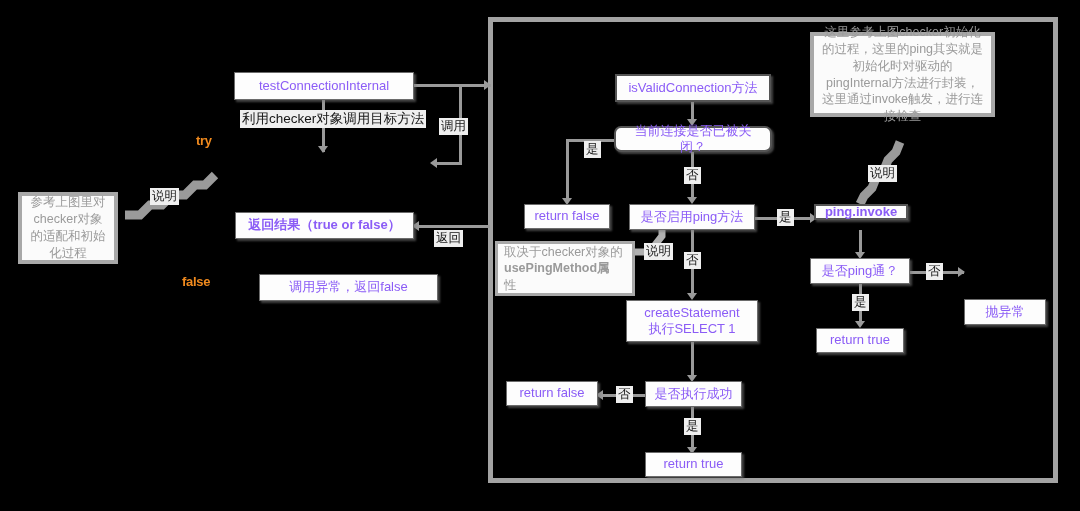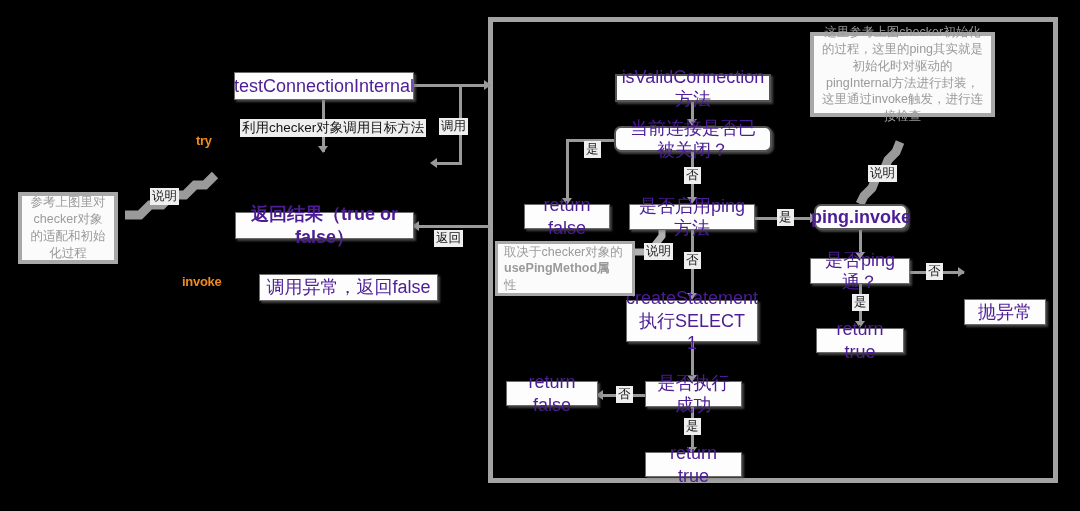--- a/index.html
+++ b/index.html
@@ -17,22 +17,22 @@
     background: #000000;
     overflow: hidden;
   }
 
   
   .node {
     position: absolute;
     box-sizing: border-box;
     background: #fdfdfd;
     border: 1.5px solid #6b6b6b;
-    color: #4c1d95;
-    font-size: 18px;
+    color: #8b5cf6;
+    font-size: 13px;
     line-height: 1.25;
     display: flex;
     align-items: center;
     justify-content: center;
     text-align: center;
     box-shadow: 2px 2px 2px rgba(120,120,120,0.55);
     padding: 2px 6px;
   }
   .node.rounded { border-radius: 7px; }
   .node.bold { font-weight: bold; }
@@ -139,28 +139,28 @@
     <polyline points="125,215 140,215 150,205 162,205 172,195 185,195 195,185 205,185 215,175" fill="none" stroke="#9a9a9a" stroke-width="9" stroke-linejoin="miter"></polyline>
 
     <polyline points="900,142 896,152 888,160 884,170 876,178 872,188 864,196 860,204" fill="none" stroke="#9a9a9a" stroke-width="9" stroke-linejoin="miter"></polyline>
 
     <polyline points="628,252 645,252 655,245 662,236 662,230" fill="none" stroke="#b0b0b0" stroke-width="7" stroke-linejoin="miter"></polyline>
   </svg>
 
   <div class="container-frame" style="left:488px; top:17px; width:570px; height:466px;"></div>
 
   <div class="keyword" style="left:196px; top:133px;">try</div>
-  <div class="keyword" style="left:182px; top:274px;">invoke</div>
+  <div class="keyword" style="left:182px; top:274px;">false</div>
 
   <div class="node" style="left:234px; top:72px; width:180px; height:28px;">testConnectionInternal</div>
 
   <div class="line-v" style="left:322px; top:100px; height:52px;"></div>
   <div class="arrow-down" style="left:318px; top:146px;"></div>
 
-  <div class="edge-label" style="left:240px; top:119px; font-size:13.5px;">利用checker对象调用目标方法</div>
+  <div class="edge-label" style="left:240px; top:110px; font-size:13.5px;">利用checker对象调用目标方法</div>
 
 
   <div class="node" style="left:235px; top:212px; width:179px; height:27px;font-weight:bold;">返回结果（true or false）</div>
 
   <div class="node" style="left:235px; top:274px; width:179px; height:27px;margin-left:24px;">调用异常，返回false</div>
 
   <div class="note" style="left:18px; top:192px; width:100px; height:72px;">参考上图里对checker对象的适配和初始化过程</div>
   <div class="edge-label" style="left:150px; top:188px;">说明</div>
 
   <div class="line-h" style="left:414px; top:84px; width:48px;"></div>
@@ -193,21 +193,21 @@
   <div class="line-v" style="left:691px; top:152px; height:48px;"></div>
   <div class="arrow-down" style="left:687px; top:197px;"></div>
   <div class="edge-label" style="left:684px; top:167px;">否</div>
 
   <div class="node" style="left:629px; top:204px; width:126px; height:26px;">是否启用ping方法</div>
 
   <div class="line-h" style="left:755px; top:217px; width:60px;"></div>
   <div class="arrow-right" style="left:810px; top:213px;"></div>
   <div class="edge-label" style="left:777px; top:209px;">是</div>
 
-  <div class="node thick bold" style="left:814px; top:204px; width:94px; height:26px;border-radius:7px;">ping.invoke</div>
+  <div class="node thick bold" style="left:814px; top:204px; width:94px; height:16px;">ping.invoke</div>
 
   <div class="line-v" style="left:859px; top:230px; height:26px;"></div>
   <div class="arrow-down" style="left:855px; top:252px;"></div>
 
   <div class="node" style="left:810px; top:258px; width:100px; height:26px;">是否ping通？</div>
 
   <div class="line-h" style="left:910px; top:271px; width:54px;"></div>
   <div class="arrow-right" style="left:958px; top:267px;"></div>
   <div class="edge-label" style="left:926px; top:263px;">否</div>
 

